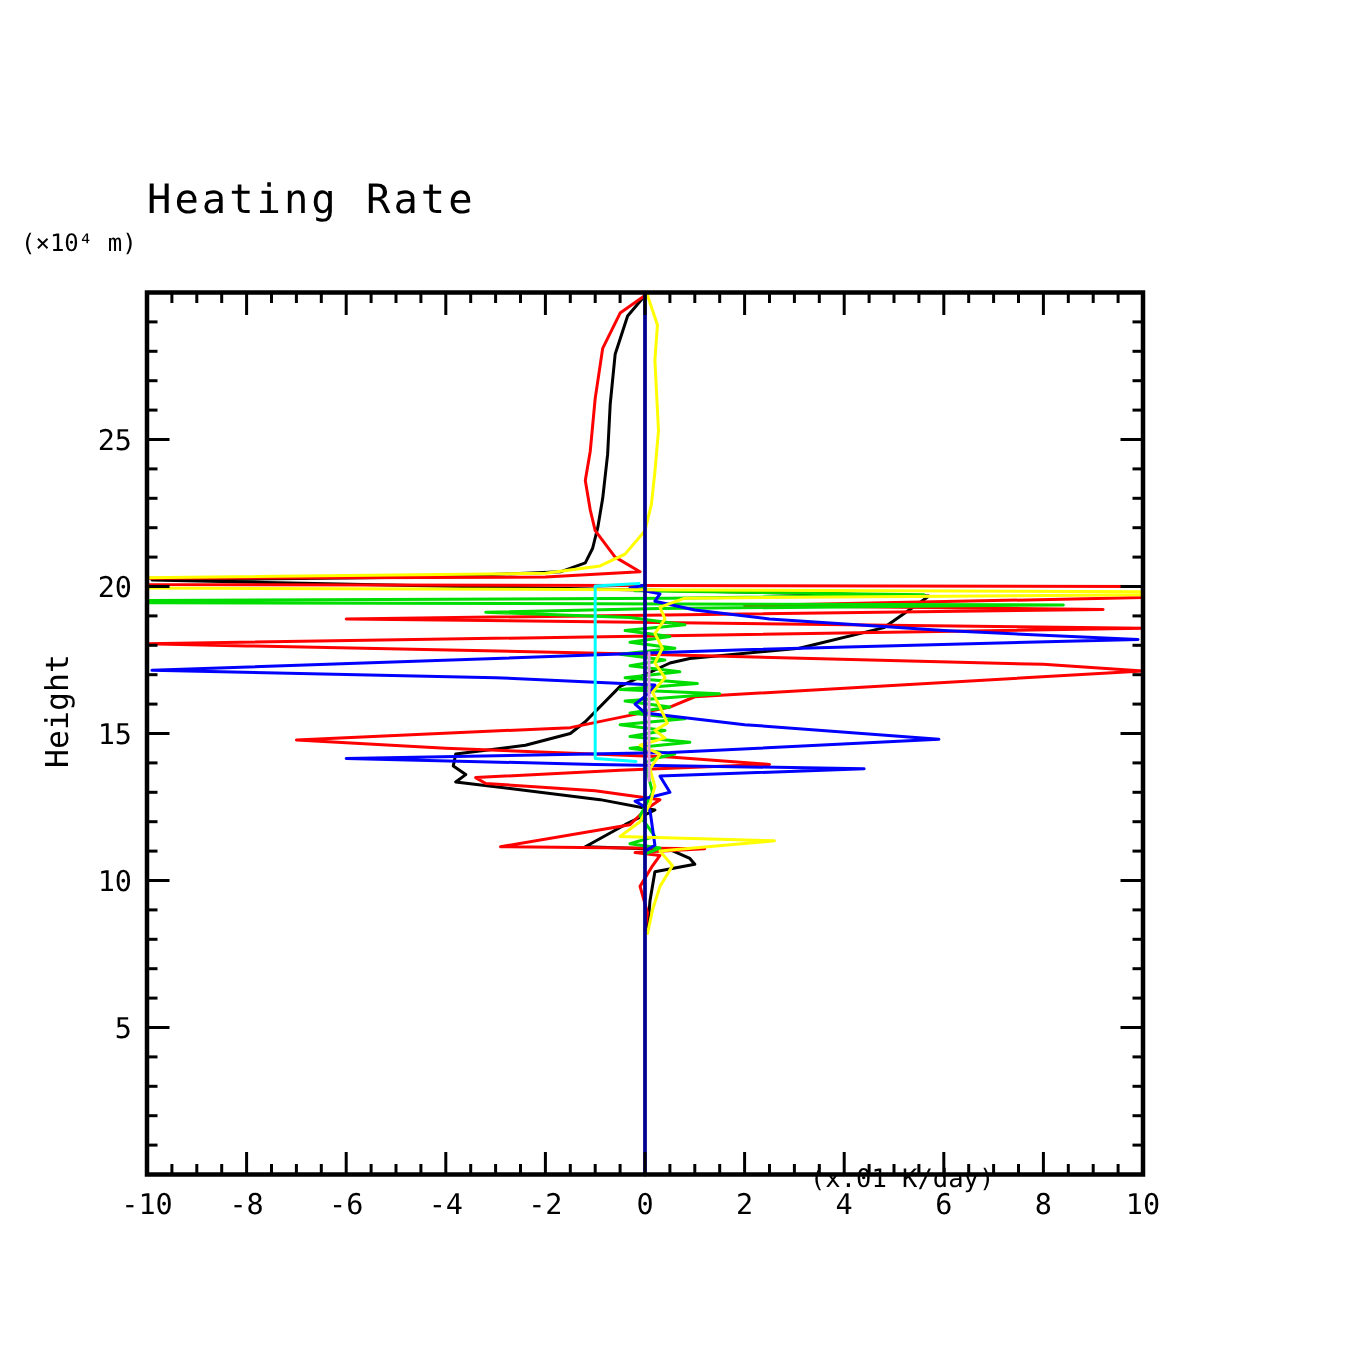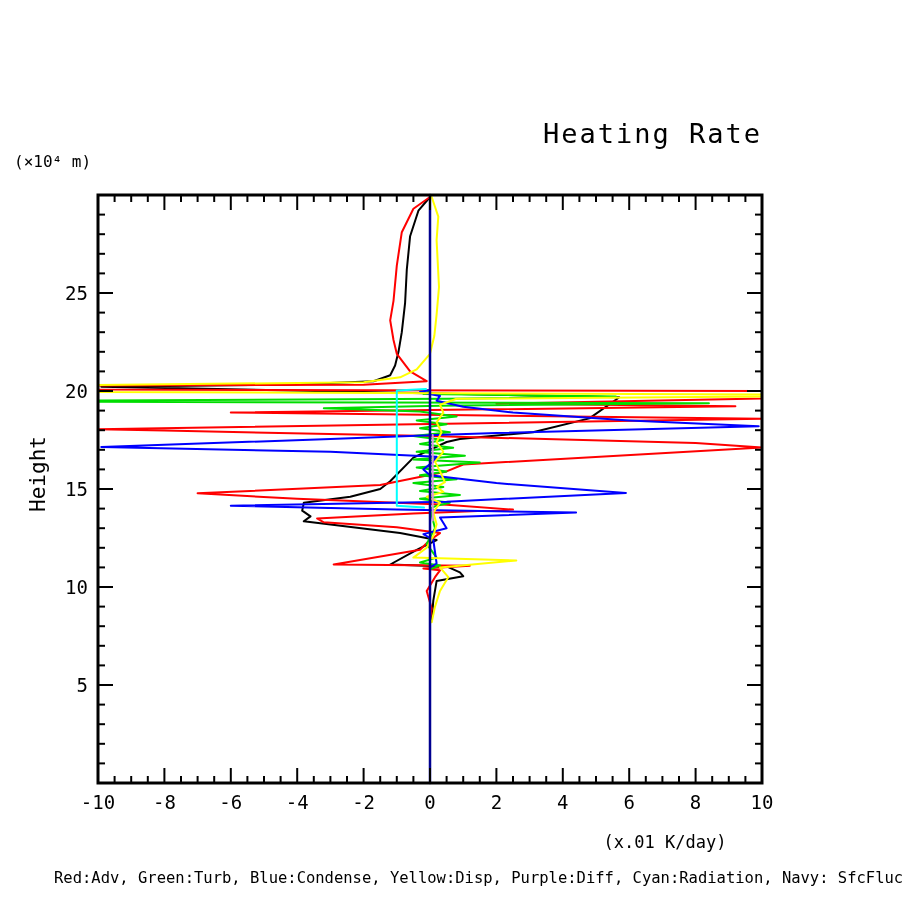--- a/index.html
+++ b/index.html
@@ -1,24 +1,24 @@
 <!DOCTYPE html>
 <html><head>
 <meta charset="utf-8">
 <style>
   html,body{margin:0;padding:0;background:#ffffff;}
   #canvas{position:relative;width:904px;height:904px;background:#ffffff;overflow:hidden;
           font-family:"DejaVu Sans Mono","Liberation Mono",monospace;color:#000;}
   #plot-svg{position:absolute;left:0;top:0;}
   .txt{position:absolute;white-space:pre;}
-  #title{left:98px;top:118px;width:664px;text-align:right;font-size:27px;letter-spacing:2px;}
+  #title{left:98px;top:118px;width:664px;text-align:left;font-size:27px;letter-spacing:2px;}
   #y-unit{left:14px;top:152px;font-size:16px;}
   #height-label{left:-62px;top:462px;width:200px;text-align:center;font-size:21px;
                 transform:rotate(-90deg);transform-origin:center;}
-  #x-unit{left:540px;top:832px;width:250px;text-align:center;font-size:17px;}
+  #x-unit{left:540px;top:776px;width:250px;text-align:left;font-size:17px;}
   #legend{left:54px;top:869px;font-size:15.5px;}
 </style>
 </head>
 <body>
 
 <div id="canvas">
   <svg id="plot-svg" width="904" height="904">
       <polyline points="430.0,197.0 418.4,210.7 410.1,236.2 406.8,269.5 405.1,302.8 401.8,332.2 398.5,351.8 395.1,365.5 390.2,375.3 373.6,381.2 287.2,384.7 101.3,386.7 619.2,397.3 615.9,399.8 589.4,418.4 532.9,432.2 459.9,439.0 446.6,442.0 413.4,457.6 390.2,481.2 380.2,489.0 350.3,496.8 303.8,502.7 302.2,510.6 310.5,516.4 303.8,521.3 400.1,533.1 436.6,540.0 416.7,549.8 390.2,564.5 446.6,566.4 459.9,572.3 463.2,576.2 436.6,581.1 433.3,600.7 431.7,620.3" fill="none" stroke="#000000" stroke-width="2" stroke-linejoin="round" stroke-linecap="round"></polyline>
       <polyline points="430.0,197.0 413.4,208.7 401.8,232.2 396.8,265.6 393.5,300.8 390.2,320.4 393.5,340.0 396.8,353.8 410.1,371.4 426.7,381.2 363.6,384.7 98.0,385.5 98.0,389.6 762.0,391.0 762.0,398.4 496.4,403.7 735.4,406.3 230.8,412.6 762.0,418.8 98.0,429.2 164.4,430.6 430.0,436.1 695.6,442.9 762.0,447.4 463.2,464.5 446.6,471.4 380.2,485.1 197.6,493.3 297.2,498.8 446.6,504.7 513.0,509.6 413.4,513.5 317.1,518.4 323.8,522.3 396.8,527.2 440.0,533.1 430.0,540.0 420.0,549.8 333.7,564.5 469.8,565.8 423.4,568.4 440.0,570.3 435.0,577.2 426.7,590.9 431.7,608.6 430.0,620.3" fill="none" stroke="#ff0000" stroke-width="2" stroke-linejoin="round" stroke-linecap="round"></polyline>
       <polyline points="430.0,391.0 423.4,393.9 615.9,396.5 446.6,398.8 98.0,400.4 98.0,401.8 708.9,403.3 440.0,405.7 323.8,408.2 420.0,411.6 456.6,416.5 416.7,420.4 446.6,424.3 420.0,428.2 449.9,432.2 413.4,436.1 443.3,440.0 420.0,443.9 453.2,447.8 416.7,451.8 464.9,455.7 413.4,459.6 479.8,462.5 416.7,467.4 446.6,471.4 420.0,475.3 456.6,479.2 413.4,483.1 443.3,487.0 420.0,491.0 459.9,494.9 420.0,498.8 449.9,502.7 436.6,505.7 430.0,508.6 435.0,528.2 426.7,543.9 436.6,557.6 420.0,562.5 440.0,565.4 430.0,569.4" fill="none" stroke="#00dd00" stroke-width="2" stroke-linejoin="round" stroke-linecap="round"></polyline>
@@ -186,14 +186,13 @@
       <text x="88" y="692" text-anchor="end" font-size="19px" font-family="&quot;DejaVu Sans Mono&quot;,&quot;Liberation Mono&quot;,monospace" fill="#000">5</text>
       <text x="88" y="594" text-anchor="end" font-size="19px" font-family="&quot;DejaVu Sans Mono&quot;,&quot;Liberation Mono&quot;,monospace" fill="#000">10</text>
       <text x="88" y="496" text-anchor="end" font-size="19px" font-family="&quot;DejaVu Sans Mono&quot;,&quot;Liberation Mono&quot;,monospace" fill="#000">15</text>
       <text x="88" y="398" text-anchor="end" font-size="19px" font-family="&quot;DejaVu Sans Mono&quot;,&quot;Liberation Mono&quot;,monospace" fill="#000">20</text>
       <text x="88" y="300" text-anchor="end" font-size="19px" font-family="&quot;DejaVu Sans Mono&quot;,&quot;Liberation Mono&quot;,monospace" fill="#000">25</text>
     </svg>
   <div class="txt" id="title">Heating Rate</div>
   <div class="txt" id="y-unit">(×10⁴ m)</div>
   <div class="txt" id="height-label">Height</div>
   <div class="txt" id="x-unit">(x.01 K/day)</div>
-  <div class="txt" id="legend">Red:Adv, Green:Turb, Blue:Condense, Yellow:Disp, Purple:Diff, Cyan:Radiation, Navy: SfcFluc</div>
 </div>
 
 </body></html>

